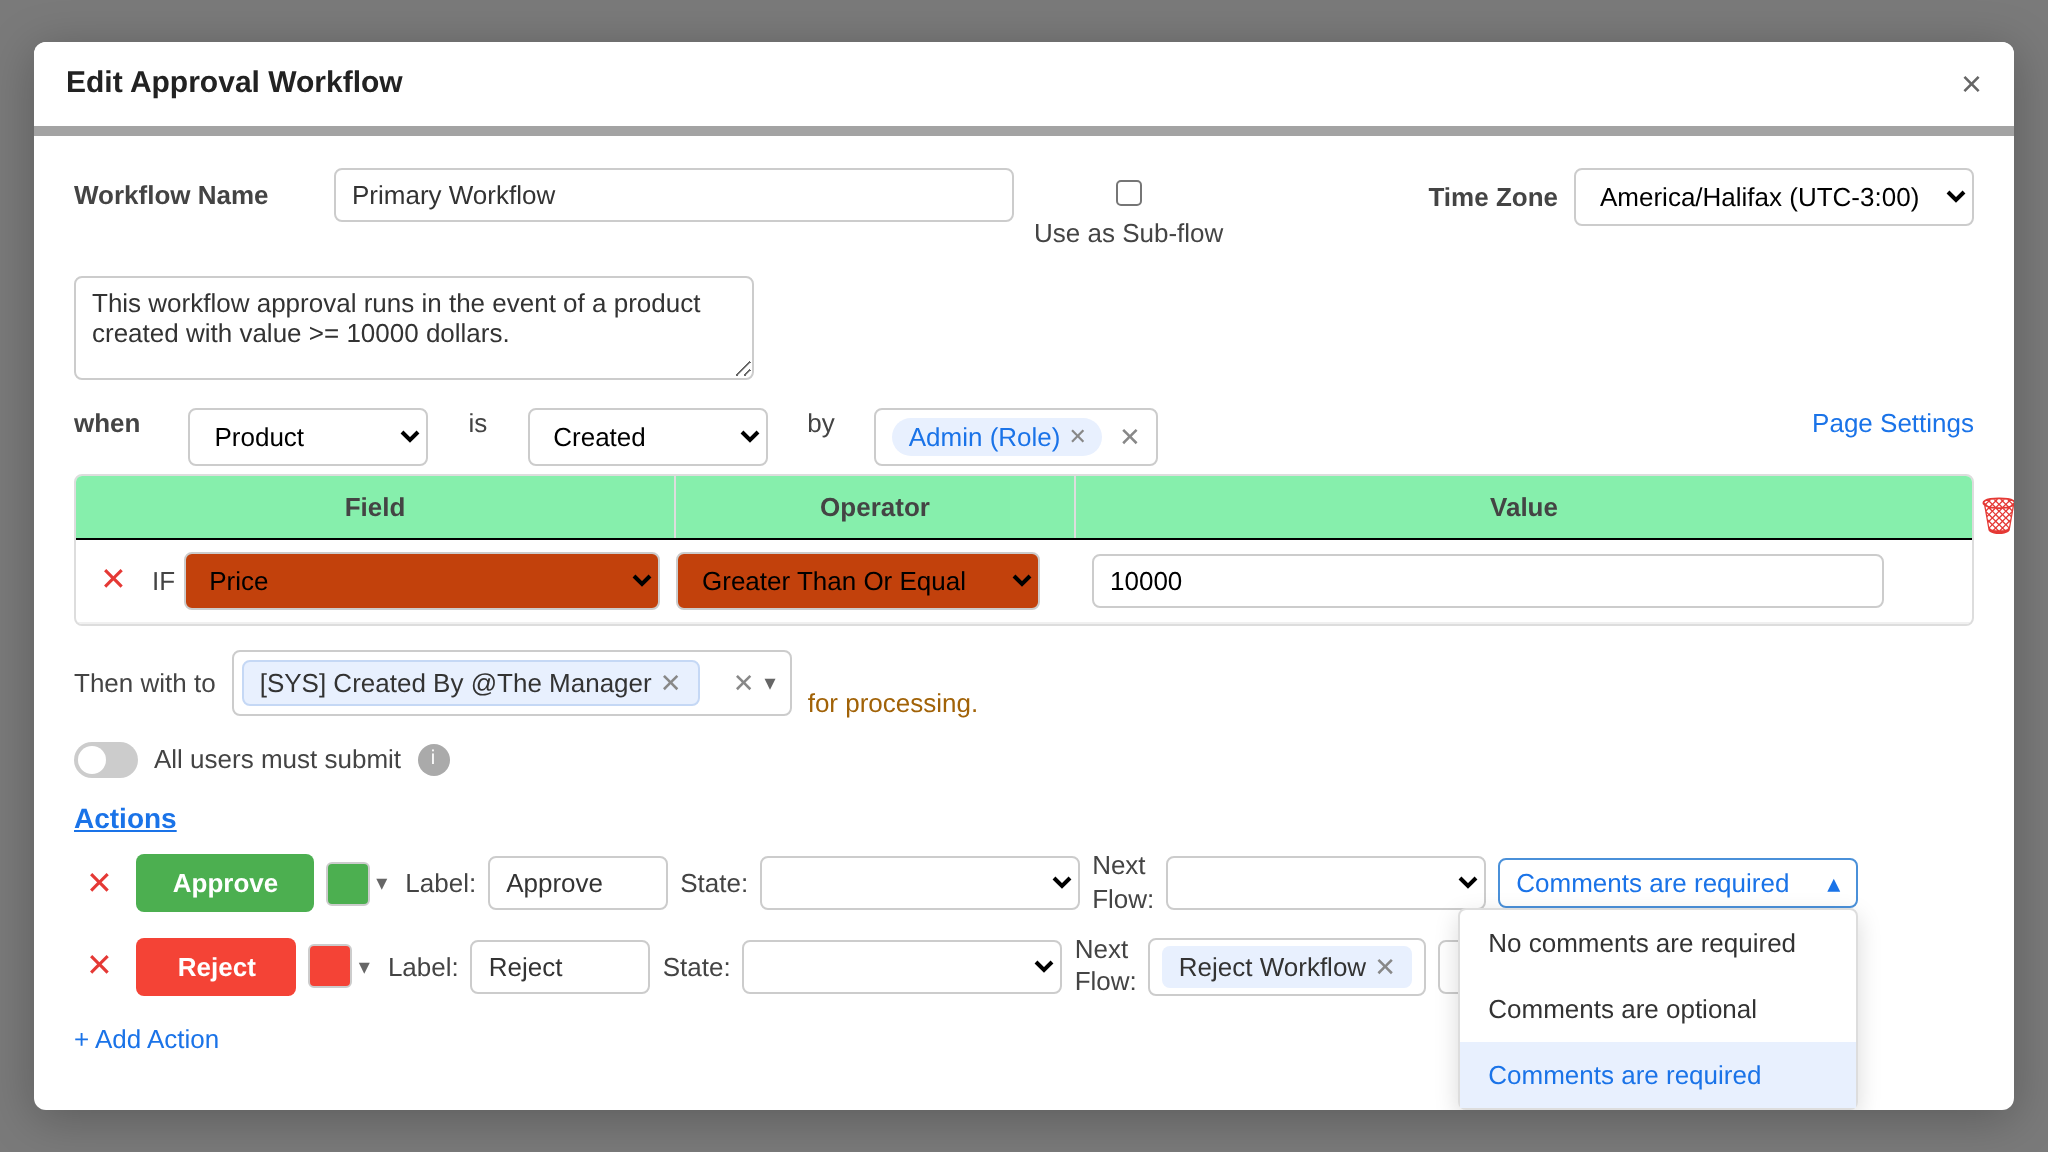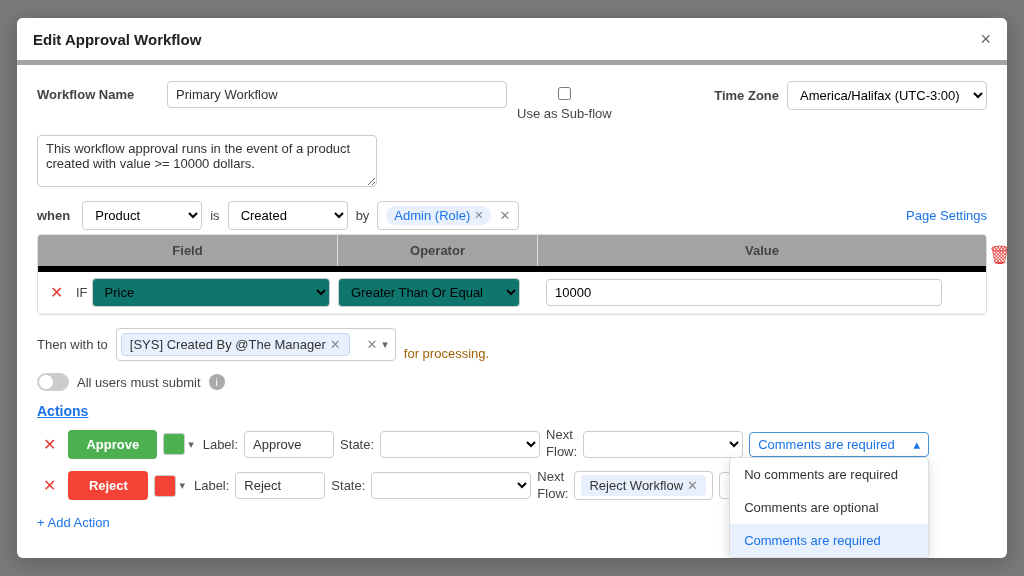--- a/index.html
+++ b/index.html
@@ -12,37 +12,37 @@
     .modal-body { flex: 1; overflow-y: auto; padding: 16px 20px; }
     .form-row { display: flex; align-items: flex-start; margin-bottom: 14px; gap: 10px; }
     .form-label { font-weight: 600; color: #444; min-width: 120px; padding-top: 6px; font-size: 13px; }
     .form-input { border: 1px solid #ccc; border-radius: 4px; padding: 5px 8px; font-size: 13px; color: #333; background: #fff; }
     .input-workflow-name { width: 340px; }
     .textarea-desc { width: 340px; height: 52px; resize: vertical; font-size: 13px; }
     .checkbox-label { display: flex; align-items: center; gap: 6px; font-size: 13px; color: #444; padding-top: 6px; flex-direction: column; }
     .timezone-group { display: flex; align-items: center; gap: 8px; margin-left: auto; }
     .timezone-label { font-weight: 600; color: #444; font-size: 13px; }
     .select-tz { border: 1px solid #ccc; border-radius: 4px; padding: 5px 8px; font-size: 13px; width: 200px; background: #fff; }
-    .when-row { display: flex; align-items: center; gap: 8px; margin-bottom: 4px; flex-wrap: wrap; }
+    .when-row { display: flex; align-items: flex-start; gap: 20px; margin-bottom: 4px; flex-wrap: wrap; }
     .when-label { font-weight: 600; color: #444; margin-right: 4px; }
     .select-when { border: 1px solid #ccc; border-radius: 4px; padding: 5px 8px; font-size: 13px; background: #fff; min-width: 120px; }
     .is-label { color: #444; }
     .tag-container { border: 1px solid #ccc; border-radius: 4px; padding: 4px 8px; display: flex; align-items: center; gap: 4px; min-width: 120px; background: #fff; }
     .tag { background: #e8f0fe; color: #1a73e8; border-radius: 12px; padding: 2px 8px; font-size: 12px; display: flex; align-items: center; gap: 4px; }
     .tag-close { cursor: pointer; color: #888; font-size: 11px; }
     .tag-container-close { cursor: pointer; color: #888; margin-left: 4px; }
     .page-settings-link { color: #1a73e8; text-decoration: none; font-size: 13px; margin-left: auto; white-space: nowrap; }
     .conditions-table { border: 1px solid #ddd; border-radius: 4px; margin-bottom: 12px; overflow: hidden; }
-    .table-header { display: grid; grid-template-columns: 300px 200px 1fr; background: #a3a3a3; border-bottom: 6px solid #000000; }
+    .table-header { display: grid; grid-template-columns: 300px 200px 1fr; background: #86efac; border-bottom: 1px solid #000000; }
     .table-header-cell { padding: 8px 12px; font-weight: 600; color: #444; text-align: center; font-size: 13px; border-right: 1px solid #ddd; }
     .table-header-cell:last-child { border-right: none; }
     .table-row { display: grid; grid-template-columns: 30px 270px 200px 1fr; align-items: center; padding: 6px 0; border-bottom: 1px solid #f0f0f0; }
     .if-label { color: #444; font-size: 13px; padding-left: 8px; }
     .x-btn { color: #e53935; font-size: 16px; cursor: pointer; padding: 0 6px; }
-    .select-field { border: 1px solid #ccc; border-radius: 4px; padding: 5px 8px; font-size: 13px; width: 95%; background: #0f766e; }
+    .select-field { border: 1px solid #ccc; border-radius: 4px; padding: 5px 8px; font-size: 13px; width: 95%; background: #c2410c; }
     .value-input { border: 1px solid #ccc; border-radius: 4px; padding: 5px 8px; font-size: 13px; width: 90%; background: #fff; }
     .add-condition { color: #1a73e8; cursor: pointer; font-size: 13px; padding: 6px 12px; display: inline-flex; align-items: center; gap: 4px; }
     .send-to-row { display: flex; align-items: center; gap: 8px; margin-bottom: 12px; flex-wrap: wrap; }
     .then-label { color: #444; font-size: 13px; white-space: nowrap; }
     .sys-tag { background: #e8f0fe; color: #333; border-radius: 4px; padding: 3px 8px; font-size: 12px; display: flex; align-items: center; gap: 4px; border: 1px solid #c5d8f5; }
     .send-to-select { border: 1px solid #ccc; border-radius: 4px; padding: 4px; background: #fff; display: flex; align-items: center; gap: 2px; min-width: 280px; }
     .for-proc { color: #a16207; font-size: 13px; margin-top: 19px; }
     .toggle-row { display: flex; align-items: center; gap: 8px; margin-bottom: 12px; }
     .toggle { width: 32px; height: 18px; background: #ccc; border-radius: 9px; cursor: pointer; position: relative; }
     .toggle-knob { width: 14px; height: 14px; background: #fff; border-radius: 50%; position: absolute; top: 2px; left: 2px; transition: left 0.2s; }

